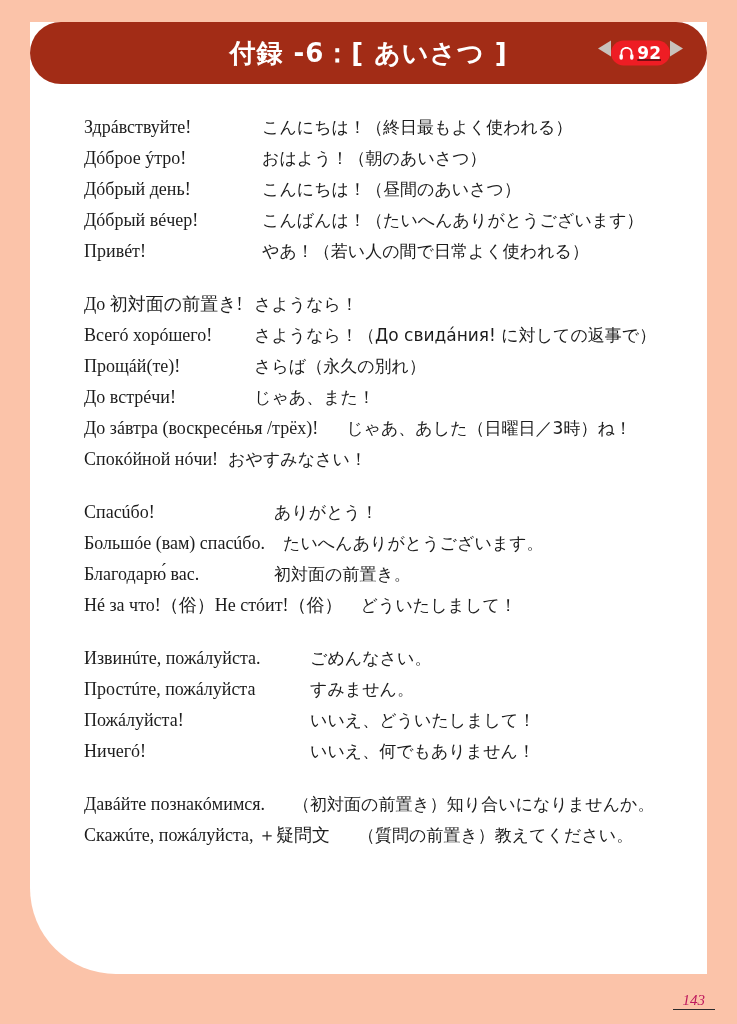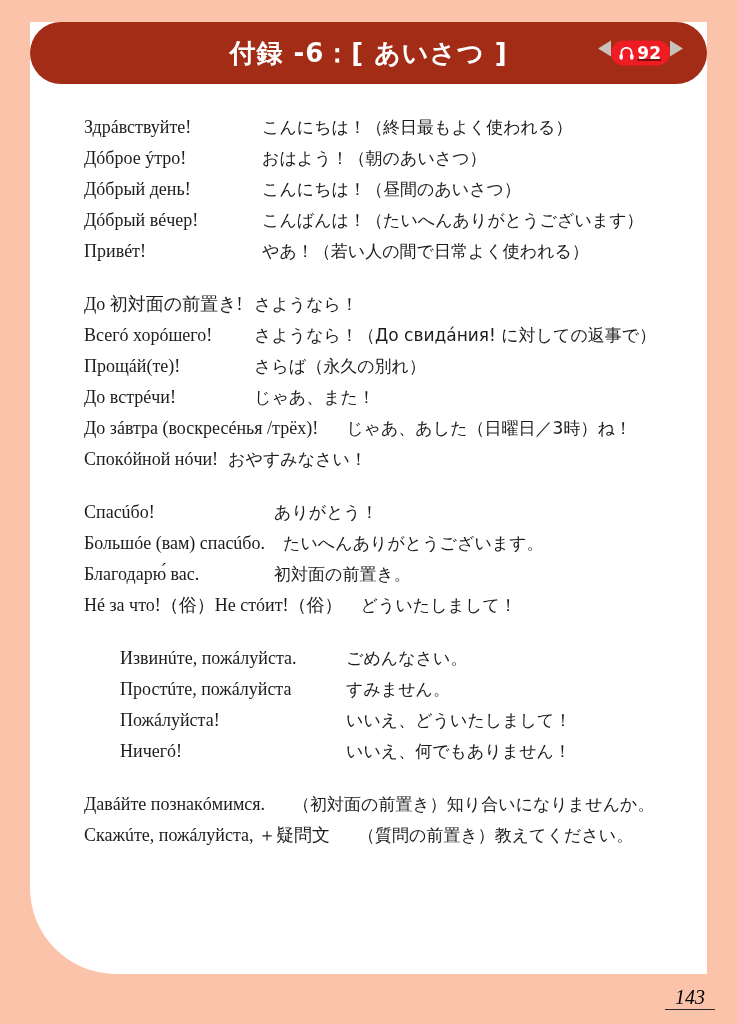--- a/index.html
+++ b/index.html
@@ -131,35 +131,35 @@
   .ja {
     display: inline-block;
     font-family: "DejaVu Sans", "Liberation Sans", sans-serif;
     font-size: 17px;
     vertical-align: baseline;
   }
   
   .c178 .ru { width: 178px; }
   .c170 .ru { width: 170px; }
   .c190 .ru { width: 190px; }
-  .c226 .ru { width: 226px; margin-left: 36px; }
+  .c226 .ru { width: 226px; }
   
   .row.flow .ru { width: auto; padding-right: 18px; }
   .row.flow2 .ru { width: auto; padding-right: 28px; }
   .row.flow3 .ru { width: auto; padding-right: 10px; }
 
   
   #page-number {
     position: absolute;
     right: 22px;
     bottom: 14px;
     font-family: "Liberation Serif", "DejaVu Serif", serif;
     font-style: italic;
-    font-size: 20px;
-    color: #000000;
+    font-size: 15px;
+    color: #be185d;
     border-bottom: 1.5px solid #2a2a2a;
     padding: 0 10px 1px 10px;
     line-height: 1.1;
   }
 </style>
 </head>
 <body>
 
 <div id="page">
 

